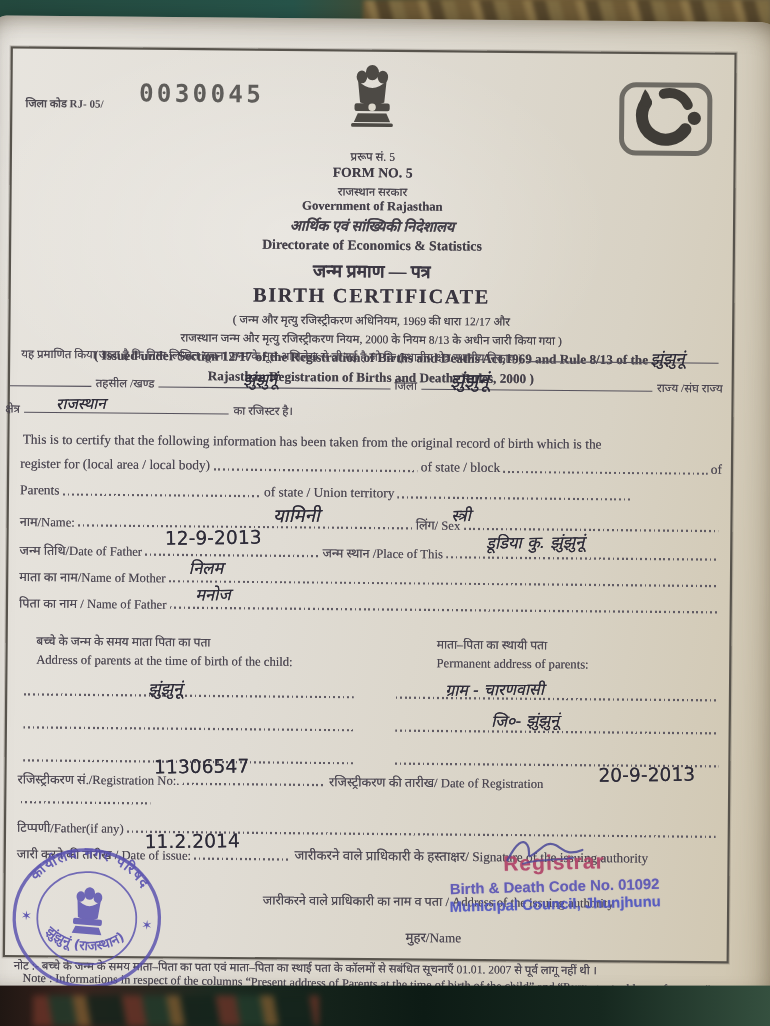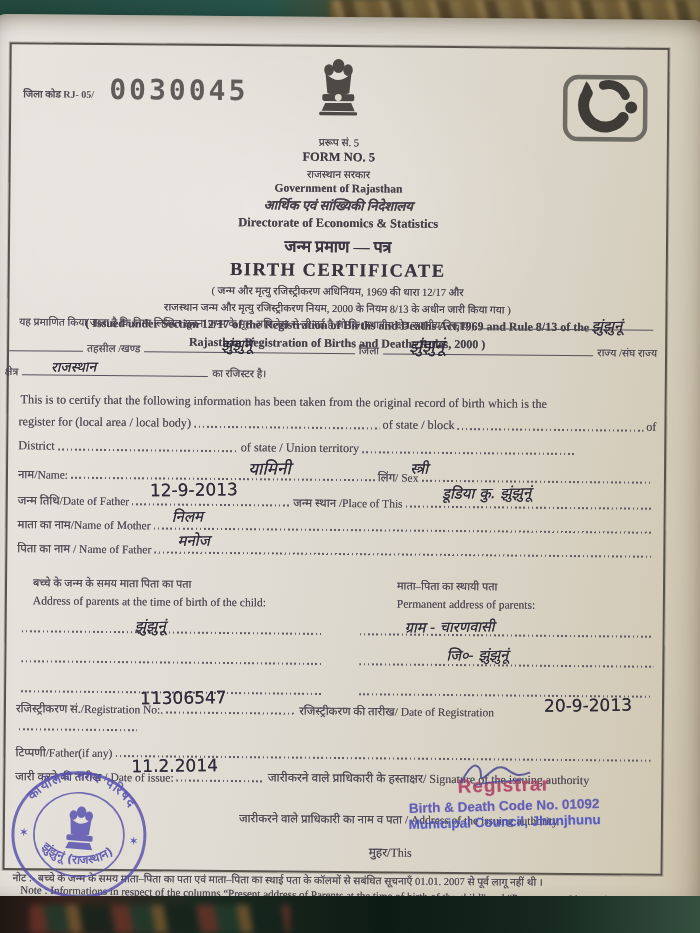--- a/index.html
+++ b/index.html
@@ -50,22 +50,22 @@
   .m-small{font-size:10.5px;margin-top:2px;}
   .m-form{font-size:12.5px;font-weight:bold;margin-top:1px;color:#403c46;}
   .m-govt-en{font-size:11.5px;font-weight:bold;margin-top:1px;}
   .m-dept-hi{font-size:13px;font-weight:bold;font-style:italic;margin-top:2px;}
   .m-dept-en{font-size:12.5px;font-weight:bold;margin-top:2px;}
   .m-title-hi{font-size:16px;font-weight:bold;margin-top:4px;color:#3c3843;}
   .m-title-en{font-size:18.5px;font-weight:bold;letter-spacing:1.5px;margin-top:3px;color:#39353f;}
   .m-act{font-size:10.5px;margin-top:3px;}
   .m-act-en{font-size:12px;font-weight:bold;margin-top:3px;}
 
-  .serial{position:absolute;left:116px;top:58px;font-family:"DejaVu Sans Mono",monospace;
-      font-size:28px;letter-spacing:3px;color:#514f4d;font-weight:bold;opacity:.9;}
+  .serial{position:absolute;left:133px;top:58px;font-family:"DejaVu Sans Mono",monospace;
+      font-size:22px;letter-spacing:3px;color:#514f4d;font-weight:bold;opacity:.9;}
   .distcode{position:absolute;left:30px;top:72px;font-size:10px;font-weight:bold;color:#4e4a52;}
 
   
   .hw{position:absolute;font-family:"DejaVu Sans",sans-serif;color:#2d2b38;
       font-size:15px;font-style:italic;transform:rotate(-1.2deg);white-space:nowrap;
       text-shadow:0 0 .4px rgba(45,43,56,.8);z-index:3;}
   .hw.big{font-size:17px;}
 
   
   .stampblk{position:absolute;left:352px;top:756px;width:330px;text-align:center;
@@ -162,21 +162,21 @@
 
     <div class="t" style="left:30px;top:378px;width:632px;font-size:12.2px;">This is to certify that the following information has been taken from the original record of birth which is the</div>
     <div class="r" style="left:28px;top:400px;width:638px;font-size:12.2px;">
       <span class="lbl">register for (local area / local body)</span>
       <span class="dots grow"></span>
       <span class="lbl">of  state  /  block</span>
       <span class="dots grow"></span>
       <span class="lbl">of</span>
     </div>
     <div class="r" style="left:28px;top:424px;width:560px;font-size:12.2px;">
-      <span class="lbl">District</span>
+      <span class="lbl">Parents</span>
       <span class="dots" style="width:180px;"></span>
       <span class="lbl">of state / Union territory</span>
       <span class="dots grow"></span>
     </div>
 
     <div class="r" style="left:28px;top:452px;width:638px;">
       <span class="lbl">नाम/Name:</span>
       <span class="dots grow" style="flex:2.1;"></span>
       <span class="lbl">लिंग/ Sex</span>
       <span class="dots grow" style="flex:1.6;"></span>
@@ -249,21 +249,21 @@
       <div class="stamp-registrar">Registrar</div>
       <div class="stamp-code">Birth &amp; Death Code No. 01092</div>
       <div class="stamp-office">Municipal Council, Jhunjhunu</div>
     </div>
 
     <svg class="signature" width="80" height="30" viewBox="0 0 80 30">
       <path d="M6,24 C14,8 20,4 24,10 C28,16 22,24 30,18 C38,12 42,6 50,10 C56,13 60,20 74,14" fill="none" stroke="#4a4898" stroke-width="2" stroke-linecap="round" opacity=".85"></path>
       <path d="M20,27 C34,22 52,24 66,21" fill="none" stroke="#4a4898" stroke-width="1.6" stroke-linecap="round" opacity=".8"></path>
     </svg>
 
-    <div class="t" style="left:382px;top:826px;font-size:12px;">मुहर/This</div>
+    <div class="t" style="left:382px;top:826px;font-size:12px;">मुहर/Name</div>
 
     <svg class="roundstamp" width="148" height="142" viewBox="0 0 148 142">
       <g fill="none" stroke="#574fae" opacity=".88">
         <ellipse cx="74" cy="70" rx="66" ry="62" stroke-width="3"></ellipse>
         <ellipse cx="74" cy="70" rx="45" ry="42" stroke-width="1.6"></ellipse>
       </g>
       <defs>
         <path id="arcTop" d="M 16,70 A 58,55 0 0 1 132,70"></path>
         <path id="arcBot" d="M 22,64 A 55,52 0 0 0 126,64"></path>
       </defs>

